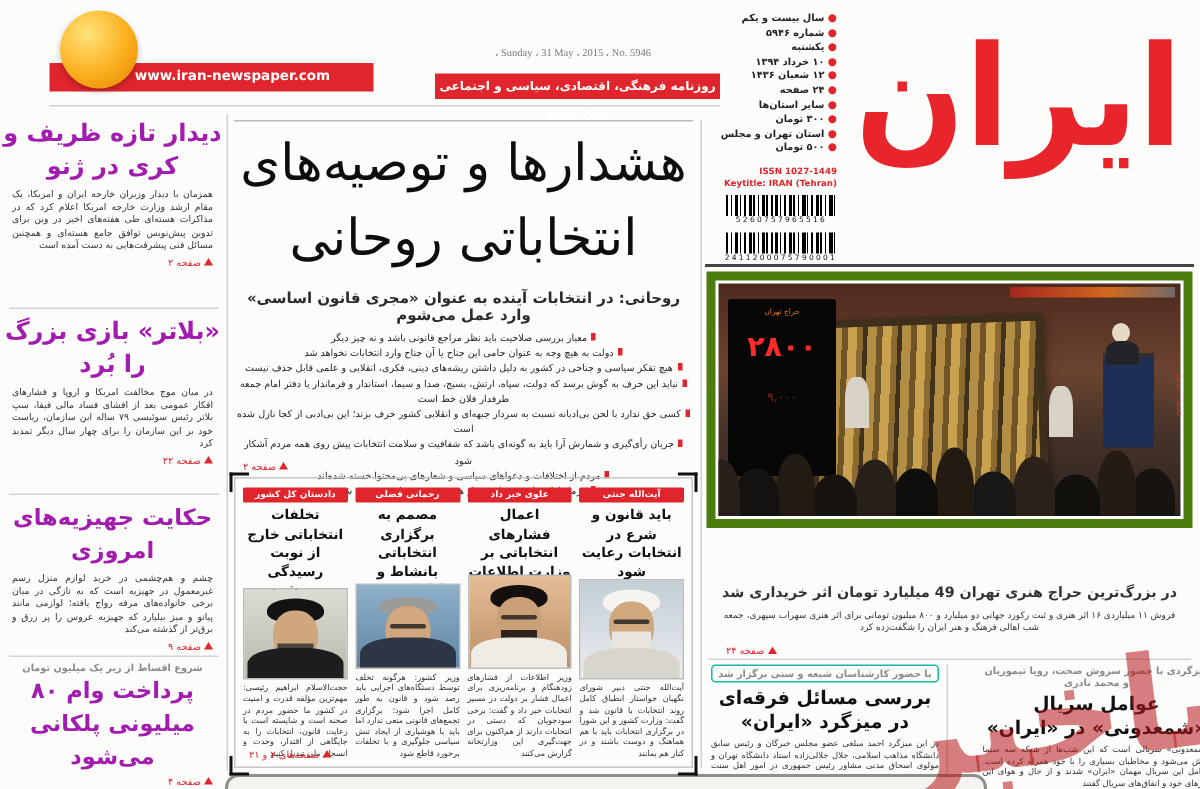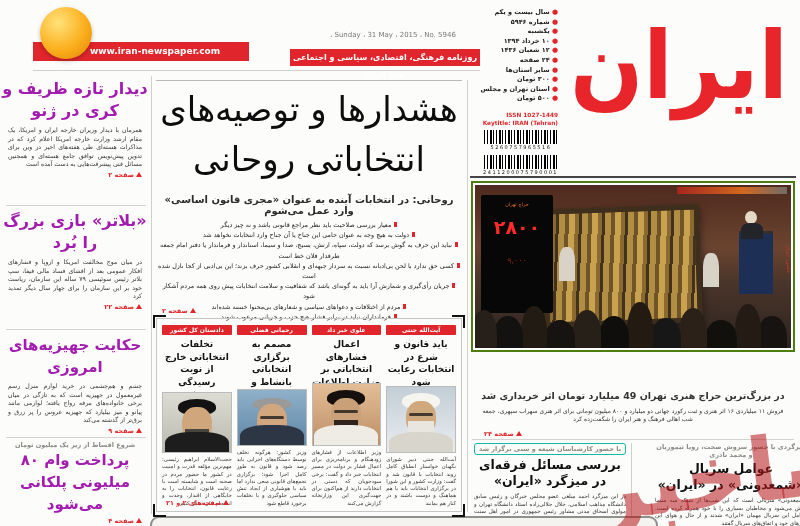--- a/index.html
+++ b/index.html
@@ -18,35 +18,35 @@
         font-weight:bold;text-align:right;}
   .barcode{width:74px;height:14px;margin-top:3px;
            background:repeating-linear-gradient(90deg,#000 0 1px,#fff 1px 3px,#000 3px 4px,#fff 4px 6px,#000 6px 8px,#fff 8px 9px);}
   .bc-num{font-size:5px;color:#111;letter-spacing:1.5px;text-align:center;width:74px;font-weight:normal;}
   .sun{left:40px;top:7px;width:52px;height:52px;border-radius:50%;z-index:3;
        background:radial-gradient(circle at 35% 30%,#ffe27a,#fbaf1d 55%,#e78c0a 90%);
        box-shadow:0 2px 4px rgba(0,0,0,.25);}
   .urlbar{left:33px;top:42px;width:216px;height:19px;background:#e0262c;z-index:2;
           color:#fff;font-size:9px;line-height:19px;text-align:center;font-weight:bold;
           direction:ltr;padding-left:28px;box-sizing:border-box;}
-  .endate{left:330px;top:31px;width:145px;font-size:7px;color:#777;text-align:left;direction:ltr;}
+  .endate{left:330px;top:31px;width:145px;font-size:7px;color:#777;text-align:left;direction:ltr;font-family:Liberation Serif, serif;}
   .tagbar{left:290px;top:49px;width:190px;height:17px;background:#e0262c;color:#fff;
           font-size:8px;line-height:17px;text-align:center;font-weight:bold;}
   .hdr-rule{left:33px;top:70px;width:447px;height:1px;background:#cfcfcf;}
   .photo-toprule{left:470px;top:176px;width:326px;height:2px;background:#444;}
   
   .vrule{width:1px;background:#cfcfcc;}
   .hrule{height:1px;background:#d4d4d0;}
   
   .sb{width:146px;left:2px;}
   .sb-title{font-size:16px;font-weight:bold;text-align:center;line-height:22px;color:#a21caf;}
   .sb-title.small{font-size:15px;}
   .sb-body{font-size:6.2px;line-height:8.6px;text-align:justify;color:#333;margin-top:4px;
            padding:0 6px;}
-  .pageref{color:#e0262c;font-size:6.5px;font-weight:bold;margin-top:2px;padding:0 6px;}
+  .pageref{color:#e0262c;font-size:6.5px;font-weight:normal;margin-top:2px;padding:0 6px;}
   .pgmark{display:inline-block;width:0;height:0;border-left:3px solid transparent;
           border-right:3px solid transparent;border-bottom:5px solid #e0262c;margin-left:2px;}
   .kicker{font-size:6.5px;color:#8a8a86;text-align:center;font-weight:bold;}
   
   .main-headline{left:156px;top:84px;width:306px;font-size:34px;line-height:50px;
                  font-weight:normal;text-align:center;color:#0d0d0d;letter-spacing:-1px;}
   .main-sub{left:156px;top:194px;width:306px;font-size:10px;font-weight:bold;
             text-align:center;color:#2b2b2b;}
   .bullets{left:156px;top:220px;width:306px;font-size:6.4px;line-height:10.2px;
            text-align:center;color:#222;}
@@ -86,21 +86,21 @@
   .v2{background:linear-gradient(#8fb0c9,#5f87a8);} .v2 .p-head{background:#d2a67f;}
   .v2 .p-hat{background:#9a9a98;height:12px;top:8px;} .v2 .p-torso{background:#2c3644;}
   .v2 .p-beard{position:absolute;left:50%;transform:translateX(-50%);top:36px;width:22px;height:12px;
        background:#8d8d89;border-radius:0 0 50% 50%;}
   .v3{background:linear-gradient(#dcdcd4,#b9b9ae);} .v3 .p-head{background:#d0a67c;}
   .v3 .p-hat{background:#121212;} .v3 .p-torso{background:#1d1d1d;}
   .v3 .p-beard{position:absolute;left:50%;transform:translateX(-50%);top:36px;width:24px;height:13px;
        background:#4a443e;border-radius:0 0 50% 50%;}
   .off-pages{position:absolute;left:160px;top:497px;}
   
-  .photo{left:471px;top:181px;width:324px;height:171px;background:#fff;border:2px solid #4d7c0f;
+  .photo{left:471px;top:181px;width:324px;height:171px;background:#fff;border:6px solid #4d7c0f;
          box-sizing:border-box;padding:2px;}
   .photo-inner{position:relative;width:100%;height:100%;overflow:hidden;
         background:linear-gradient(180deg,#4e2a1e 0%,#6b4430 38%,#4a352a 60%,#2c2420 100%);}
   .banner{position:absolute;top:2px;right:4px;width:110px;height:7px;
           background:linear-gradient(90deg,#b3261e,#e8731e 60%,#777);opacity:.85;}
   .painting{position:absolute;top:22px;right:90px;width:148px;height:108px;
             border:5px solid #3e2f1d;transform:rotate(-2deg);
             background:repeating-linear-gradient(94deg,#c9a24f 0 6px,#8a6a30 6px 10px,#42321c 10px 13px,#b28e45 13px 19px,#6e5426 19px 23px);
             box-shadow:0 3px 8px rgba(0,0,0,.5);}
   .led{position:absolute;top:10px;left:6px;width:72px;height:118px;background:#070707;
@@ -208,20 +208,21 @@
     <div class="pageref"><span class="pgmark"></span><span>صفحه ۴</span></div>
   </div>
 
   <div class="abs hrule" style="left:156px;top:80px;width:306px;background:#b9b9b5;"></div>
   <div class="abs main-headline">هشدارها و توصیه‌های انتخاباتی روحانی</div>
   <div class="abs main-sub">روحانی: در انتخابات آینده به عنوان «مجری قانون اساسی» وارد عمل می‌شوم</div>
 
   <div class="abs bullets">
     <div class="bullet"><span class="bm"></span><span>معیار بررسی صلاحیت باید نظر مراجع قانونی باشد و نه چیز دیگر</span></div>
     <div class="bullet"><span class="bm"></span><span>دولت به هیچ وجه به عنوان حامی این جناح یا آن جناح وارد انتخابات نخواهد شد</span></div>
+    <div class="bullet"><span class="bm"></span><span>هیچ تفکر سیاسی و جناحی در کشور به دلیل داشتن ریشه‌های دینی، فکری، انقلابی و علمی قابل حذف نیست</span></div>
     <div class="bullet"><span class="bm"></span><span>نباید این حرف به گوش برسد که دولت، سپاه، ارتش، بسیج، صدا و سیما، استاندار و فرماندار یا دفتر امام جمعه طرفدار فلان خط است</span></div>
     <div class="bullet"><span class="bm"></span><span>کسی حق ندارد با لحن بی‌ادبانه نسبت به سردار جبهه‌ای و انقلابی کشور حرف بزند؛ این بی‌ادبی از کجا نازل شده است</span></div>
     <div class="bullet"><span class="bm"></span><span>جریان رأی‌گیری و شمارش آرا باید به گونه‌ای باشد که شفافیت و سلامت انتخابات پیش روی همه مردم آشکار شود</span></div>
     <div class="bullet"><span class="bm"></span><span>مردم از اختلافات و دعواهای سیاسی و شعارهای بی‌محتوا خسته شده‌اند</span></div>
     <div class="bullet"><span class="bm"></span><span>فرمانداران نباید در برابر فشار هیچ حزب و جریانی مرعوب شوند</span></div>
   </div>
   <div class="abs main-pageref pageref"><span class="pgmark"></span><span>صفحه ۲</span></div>
 
   <div class="abs officials">
     <div class="off-col">

